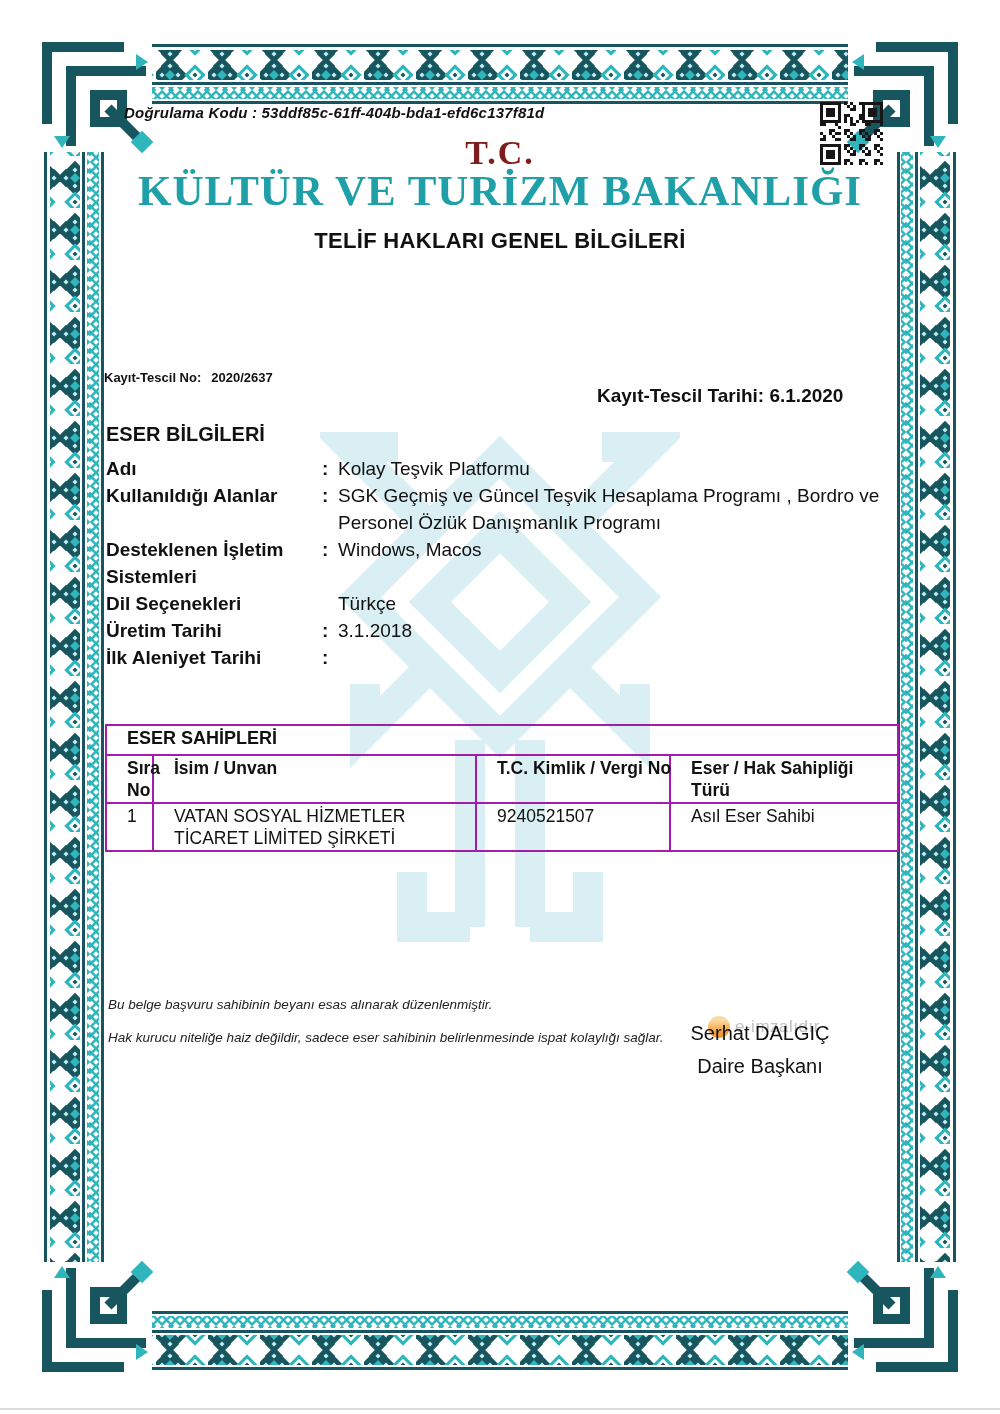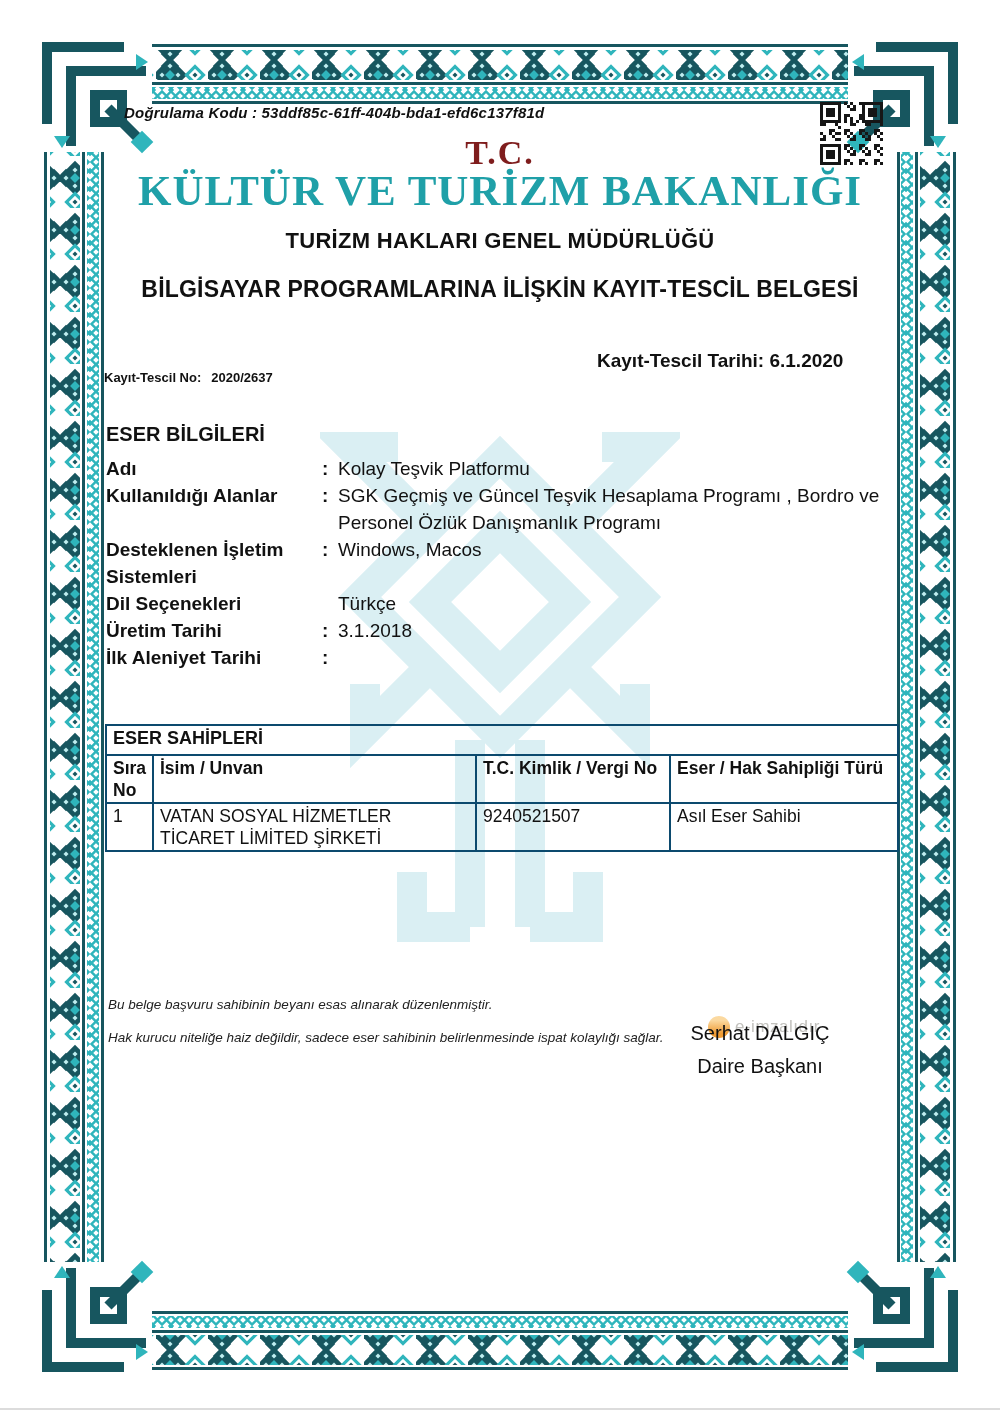--- a/index.html
+++ b/index.html
@@ -8,31 +8,31 @@
   .abs{position:absolute;}
   .center{left:0;width:1000px;text-align:center;}
   .verify{left:124px;top:104px;font-size:15px;font-weight:bold;letter-spacing:.2px;font-style:italic;}
   .tc{top:134px;font-family:"Liberation Serif",serif;font-weight:bold;font-size:34px;
       color:#7f1d1d;letter-spacing:2px;}
   .ministry{top:166px;font-family:"Liberation Serif",serif;font-weight:bold;font-size:43px;
       color:#1fa0a8;letter-spacing:1px;}
   .directorate{top:228px;font-size:22px;font-weight:bold;letter-spacing:.3px;}
   .doctitle{top:276px;font-size:23px;font-weight:bold;letter-spacing:.2px;}
   .reg-left{left:104px;top:370px;font-size:13px;font-weight:bold;}
-  .reg-right{left:597px;top:350px;font-size:19px;font-weight:bold;}
+  .reg-right{left:597px;top:385px;font-size:19px;font-weight:bold;}
   .reg-left b{margin-left:10px;}
   .sec-title{left:106px;top:423px;font-size:20px;font-weight:bold;}
   .fields{left:106px;top:455px;width:786px;font-size:19px;line-height:27px;}
   .frow{display:flex;align-items:flex-start;}
   .flabel{width:216px;font-weight:bold;flex:0 0 216px;}
   .fsep{width:16px;flex:0 0 16px;font-weight:bold;}
   .fvalue{width:552px;flex:0 0 552px;}
   table.owners{position:absolute;left:105px;top:724px;border-collapse:collapse;
       table-layout:fixed;width:792px;font-size:17.5px;}
-  table.owners td{border:2px solid #0c4a6e;padding:1px 6px;vertical-align:top;line-height:22px;}
+  table.owners td{border:2px solid #a21caf;padding:1px 20px;vertical-align:top;line-height:22px;}
   td.t-title{font-weight:bold;font-size:18px;height:26px;}
   td.t-head{font-weight:bold;height:38px;}
   td.nowrap{white-space:nowrap;}
   td.name-cell{padding-right:58px;height:44px;}
   .sig{left:642px;top:1017px;width:236px;text-align:center;font-size:20px;font-weight:normal;
        line-height:33px;z-index:3;}
   .esign{left:708px;top:1016px;display:flex;align-items:center;gap:5px;z-index:2;}
   .esign-icon{width:22px;height:22px;border-radius:50%;
        background:linear-gradient(#fbd9a0 20%,#ef9b33 80%);display:inline-block;}
   .esign-text{font-size:17px;color:#c2c1bd;letter-spacing:.5px;}
@@ -601,22 +601,21 @@
       <i class="q0"></i>
       <i class="q1"></i>
       <i class="q0"></i>
       <i class="q1"></i>
     </div>
 
   <div class="abs verify">Doğrulama Kodu : 53ddf85c-61ff-404b-bda1-efd6c137f81d</div>
 
   <div class="abs center tc">T.C.</div>
   <div class="abs center ministry">KÜLTÜR VE TURİZM BAKANLIĞI</div>
-  <div class="abs center directorate">TURİZM HAKLARI GENEL MÜDÜRLÜĞÜ</div>
-  <div class="abs center doctitle">BİLGİSAYAR PROGRAMLARINA İLİŞKİN KAYIT-TESCİL BELGESİ</div>
+  <div class="abs center directorate">TELİF HAKLARI GENEL BİLGİLERİ</div>
 
   <div class="abs reg-left">
     <span>Kayıt-Tescil No:</span><b>2020/2637</b>
   </div>
   <div class="abs reg-right">
     <span>Kayıt-Tescil Tarihi:</span>
     <span>6.1.2020</span>
   </div>
 
   <div class="abs sec-title">ESER BİLGİLERİ</div>

